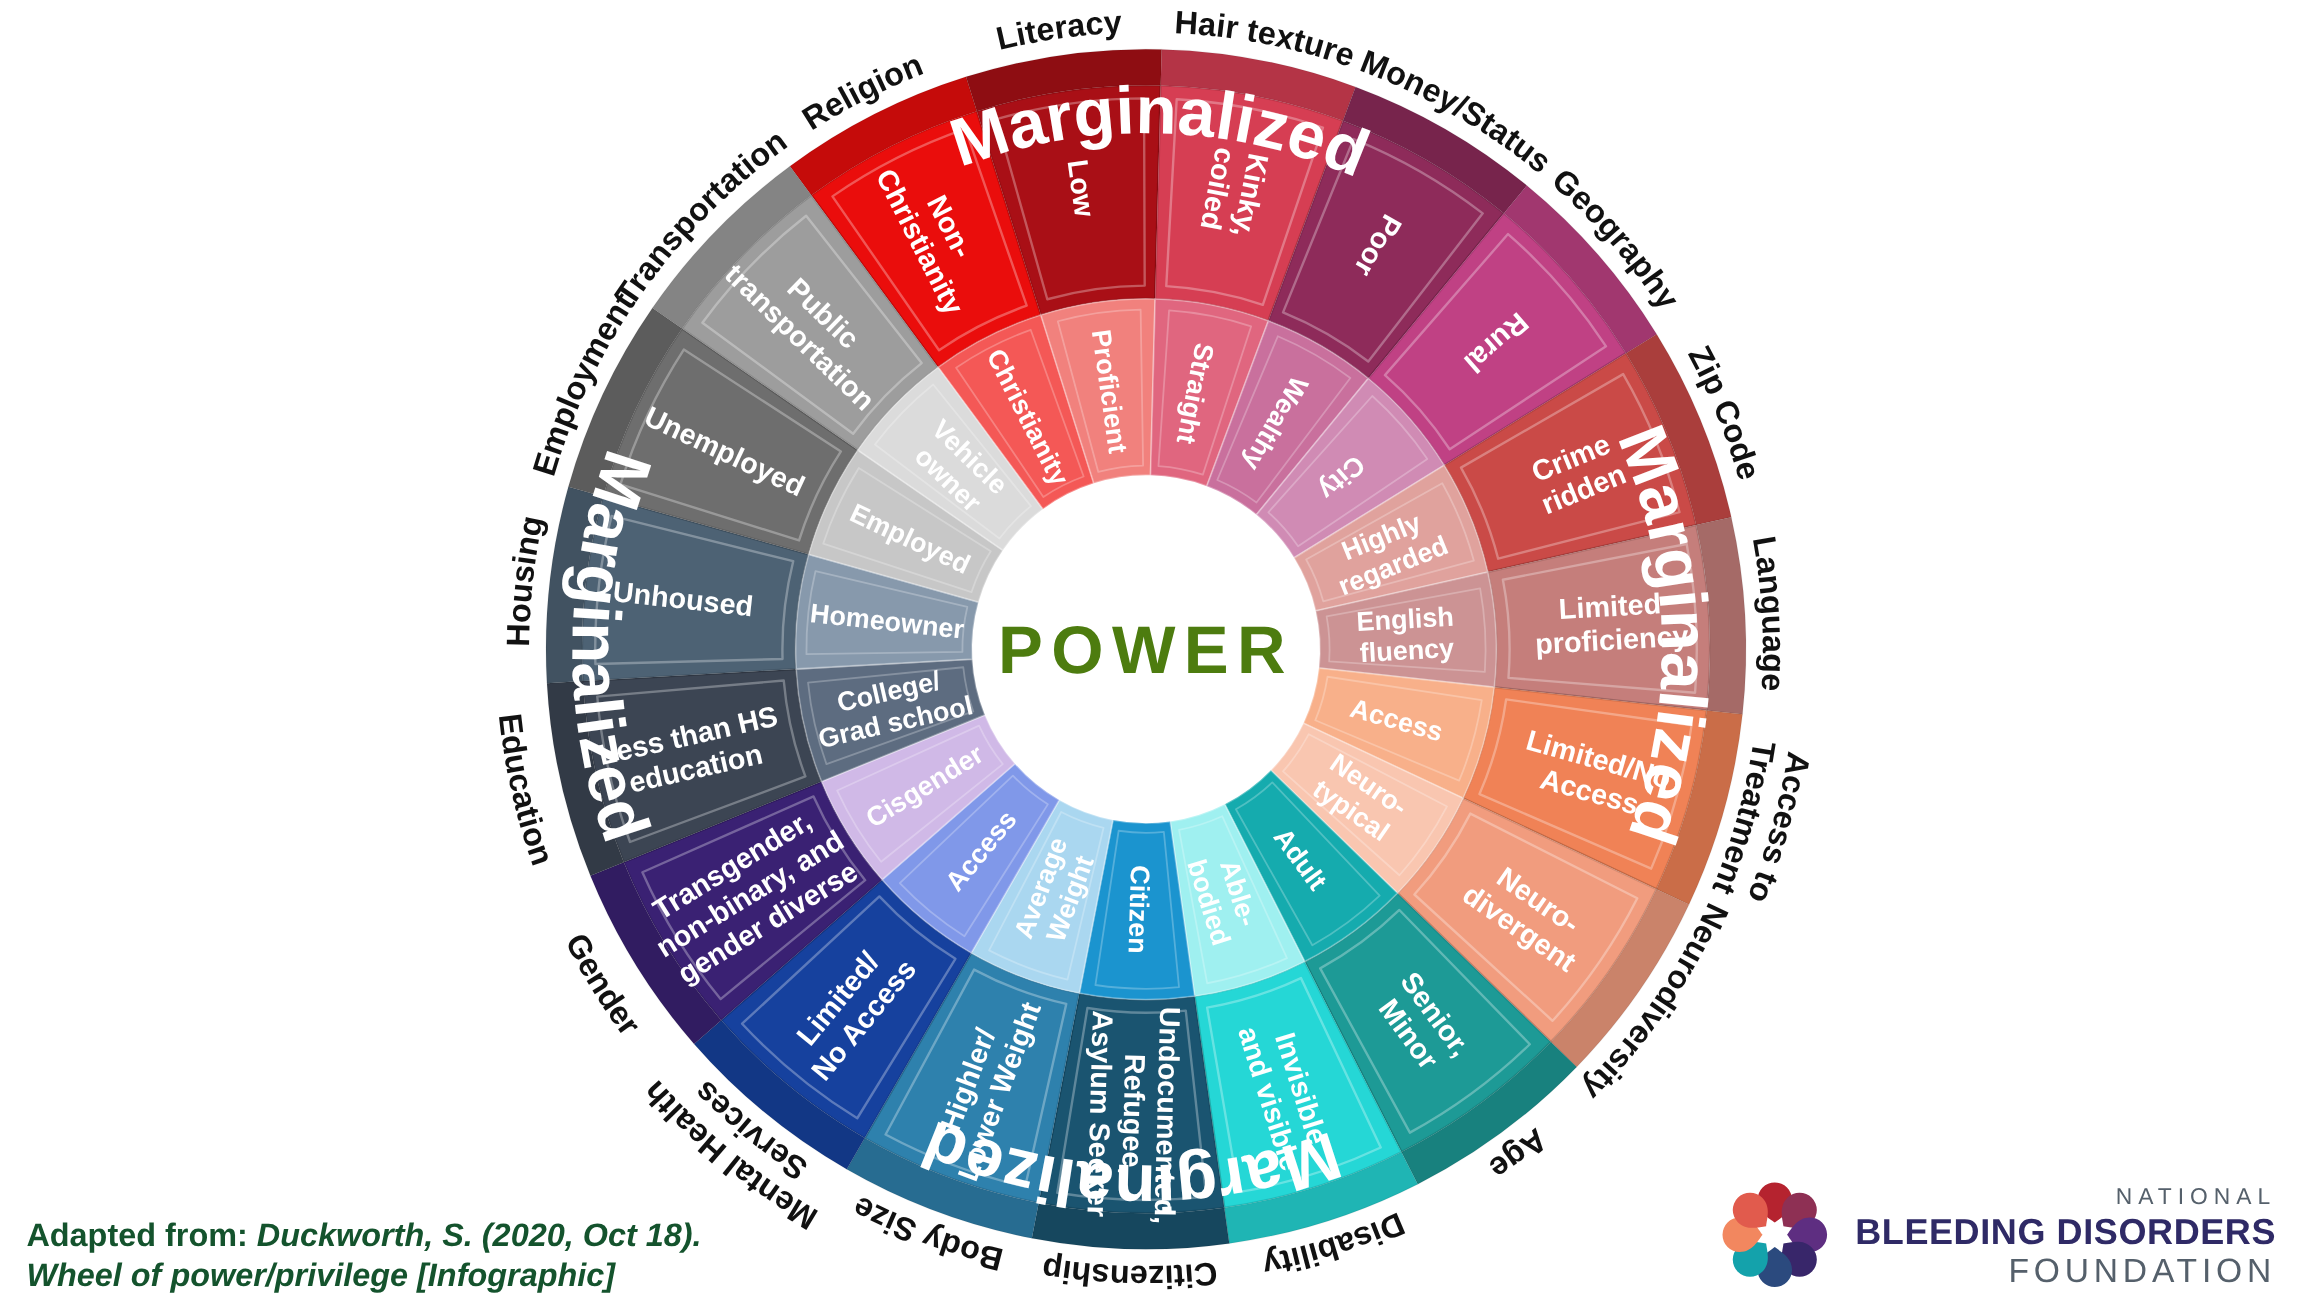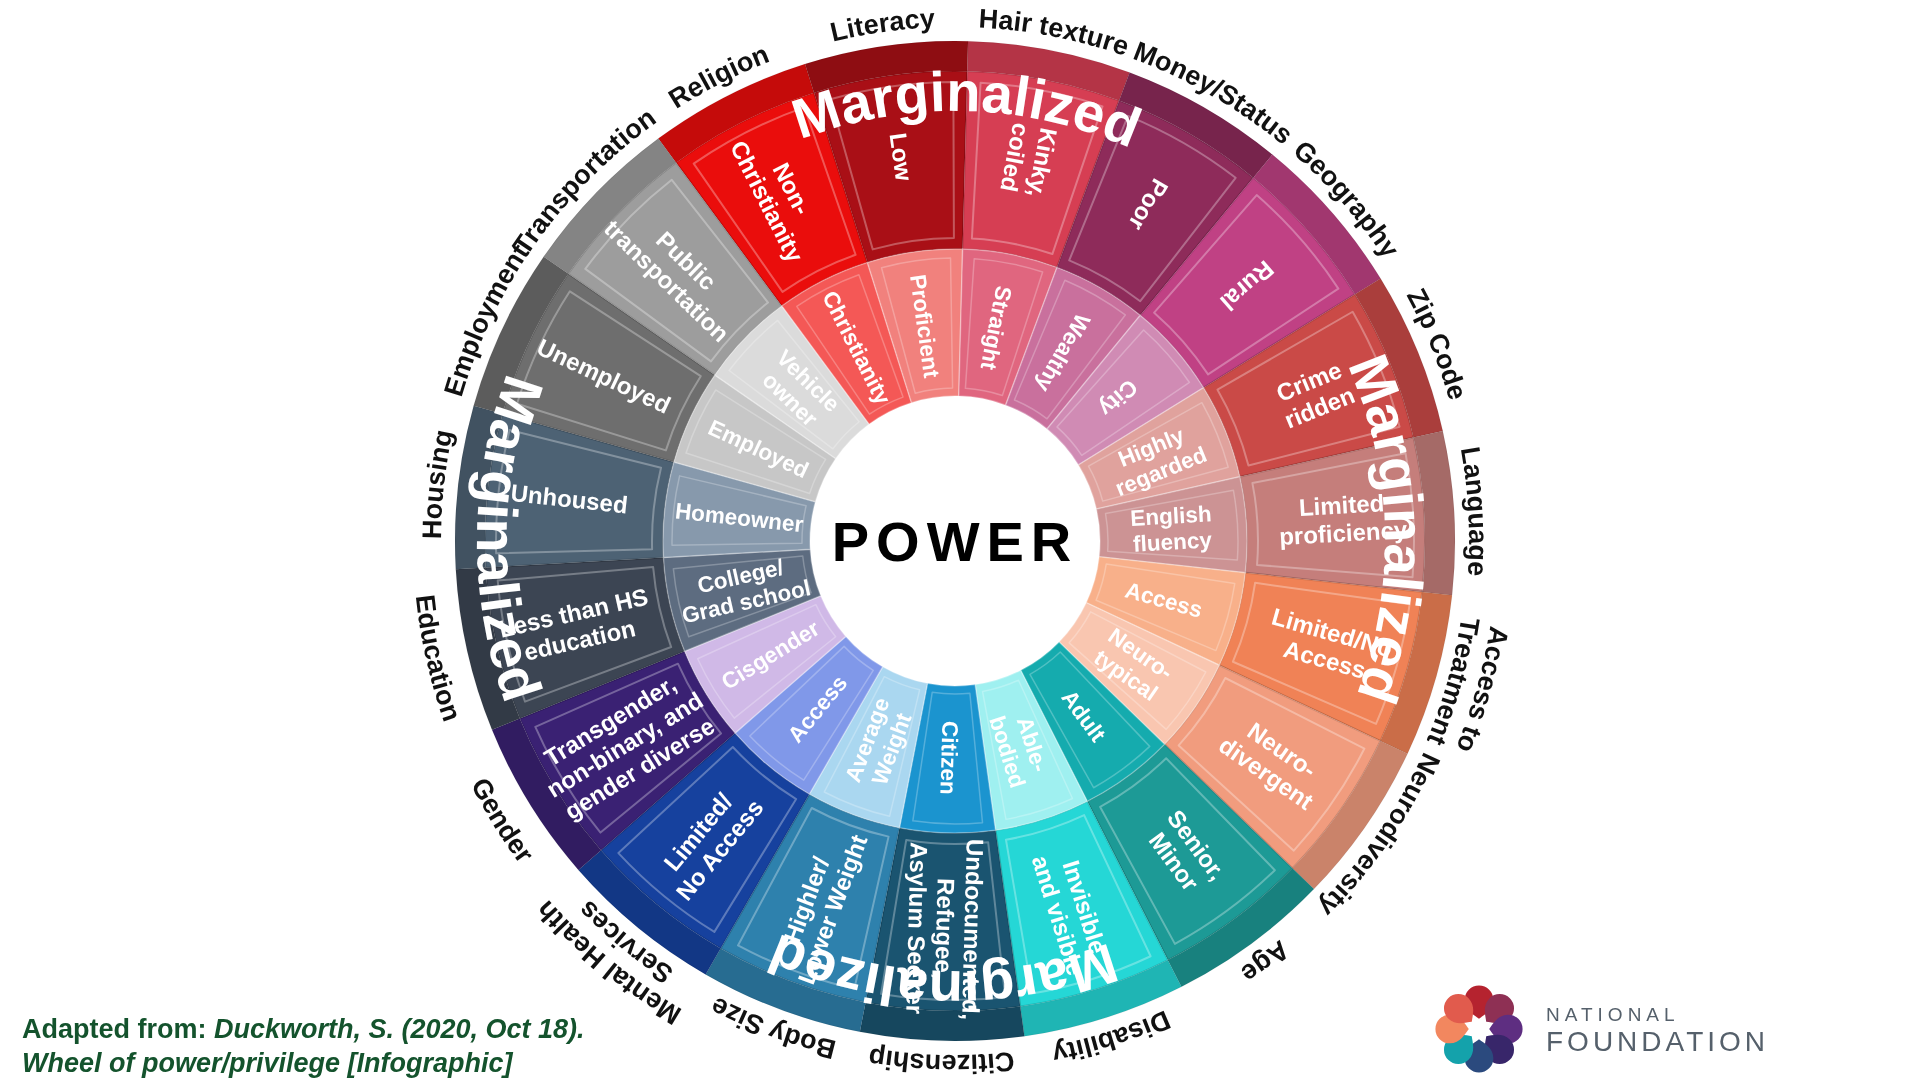--- a/index.html
+++ b/index.html
@@ -1,25 +1,25 @@
 <!DOCTYPE html>
 <html><head>
 <meta charset="utf-8">
 <style>
   html,body{margin:0;padding:0;background:#ffffff;}
   .stage{position:relative;width:1920px;height:1080px;background:#ffffff;overflow:hidden;
          font-family:"Liberation Sans", sans-serif;}
   #wheel-svg{position:absolute;left:0;top:0;}
   .power-label{position:absolute;left:955px;top:541px;transform:translate(-50%,-50%);
-         font-size:56px;font-weight:bold;letter-spacing:7px;color:#000000;white-space:nowrap;}
+         font-size:56px;font-weight:bold;letter-spacing:7px;color:#4d7c0f;white-space:nowrap;}
   .attribution{position:absolute;left:22px;top:1012px;font-size:27px;font-weight:bold;
          color:#14532d;line-height:34px;}
   .attribution .it{font-style:italic;}
   .logo{position:absolute;left:1428px;top:978px;display:flex;align-items:center;gap:16px;}
-  .logo-text{display:flex;flex-direction:column;justify-content:center;}
+  .logo-text{display:flex;flex-direction:column;justify-content:center;align-items:flex-end;}
   .logo-line1{font-size:19px;letter-spacing:5px;color:#55606b;line-height:26px;}
   .logo-line2{font-size:30px;font-weight:bold;letter-spacing:0.5px;color:#2f2a66;line-height:34px;}
   .logo-line3{font-size:28px;letter-spacing:4px;color:#55606b;line-height:28px;}
   svg text{font-family:"Liberation Sans", sans-serif;}
 </style>
 </head>
 <body>
 
 <div class="stage">
 
@@ -262,17 +262,18 @@
         <path d="M0,-11 C-5,-15 -15.5,-20 -15.5,-31.5 A15.5,15.5 0 1 1 15.5,-31.5 C15.5,-20 5,-15 0,-11 Z" transform="rotate(90)" fill="#5e2e81"></path>
         <path d="M0,-11 C-5,-15 -15.5,-20 -15.5,-31.5 A15.5,15.5 0 1 1 15.5,-31.5 C15.5,-20 5,-15 0,-11 Z" transform="rotate(135)" fill="#38266a"></path>
         <path d="M0,-11 C-5,-15 -15.5,-20 -15.5,-31.5 A15.5,15.5 0 1 1 15.5,-31.5 C15.5,-20 5,-15 0,-11 Z" transform="rotate(180)" fill="#2b4a7e"></path>
         <path d="M0,-11 C-5,-15 -15.5,-20 -15.5,-31.5 A15.5,15.5 0 1 1 15.5,-31.5 C15.5,-20 5,-15 0,-11 Z" transform="rotate(225)" fill="#14a2ab"></path>
         <path d="M0,-11 C-5,-15 -15.5,-20 -15.5,-31.5 A15.5,15.5 0 1 1 15.5,-31.5 C15.5,-20 5,-15 0,-11 Z" transform="rotate(270)" fill="#f2875f"></path>
         <path d="M0,-11 C-5,-15 -15.5,-20 -15.5,-31.5 A15.5,15.5 0 1 1 15.5,-31.5 C15.5,-20 5,-15 0,-11 Z" transform="rotate(315)" fill="#e15b4d"></path>
       </g>
     </svg>
     <div class="logo-text">
       <div class="logo-line1">NATIONAL</div>
+      <div class="logo-line2">BLEEDING DISORDERS</div>
       <div class="logo-line3">FOUNDATION</div>
     </div>
   </div>
 
 </div>
 
 </body></html>

